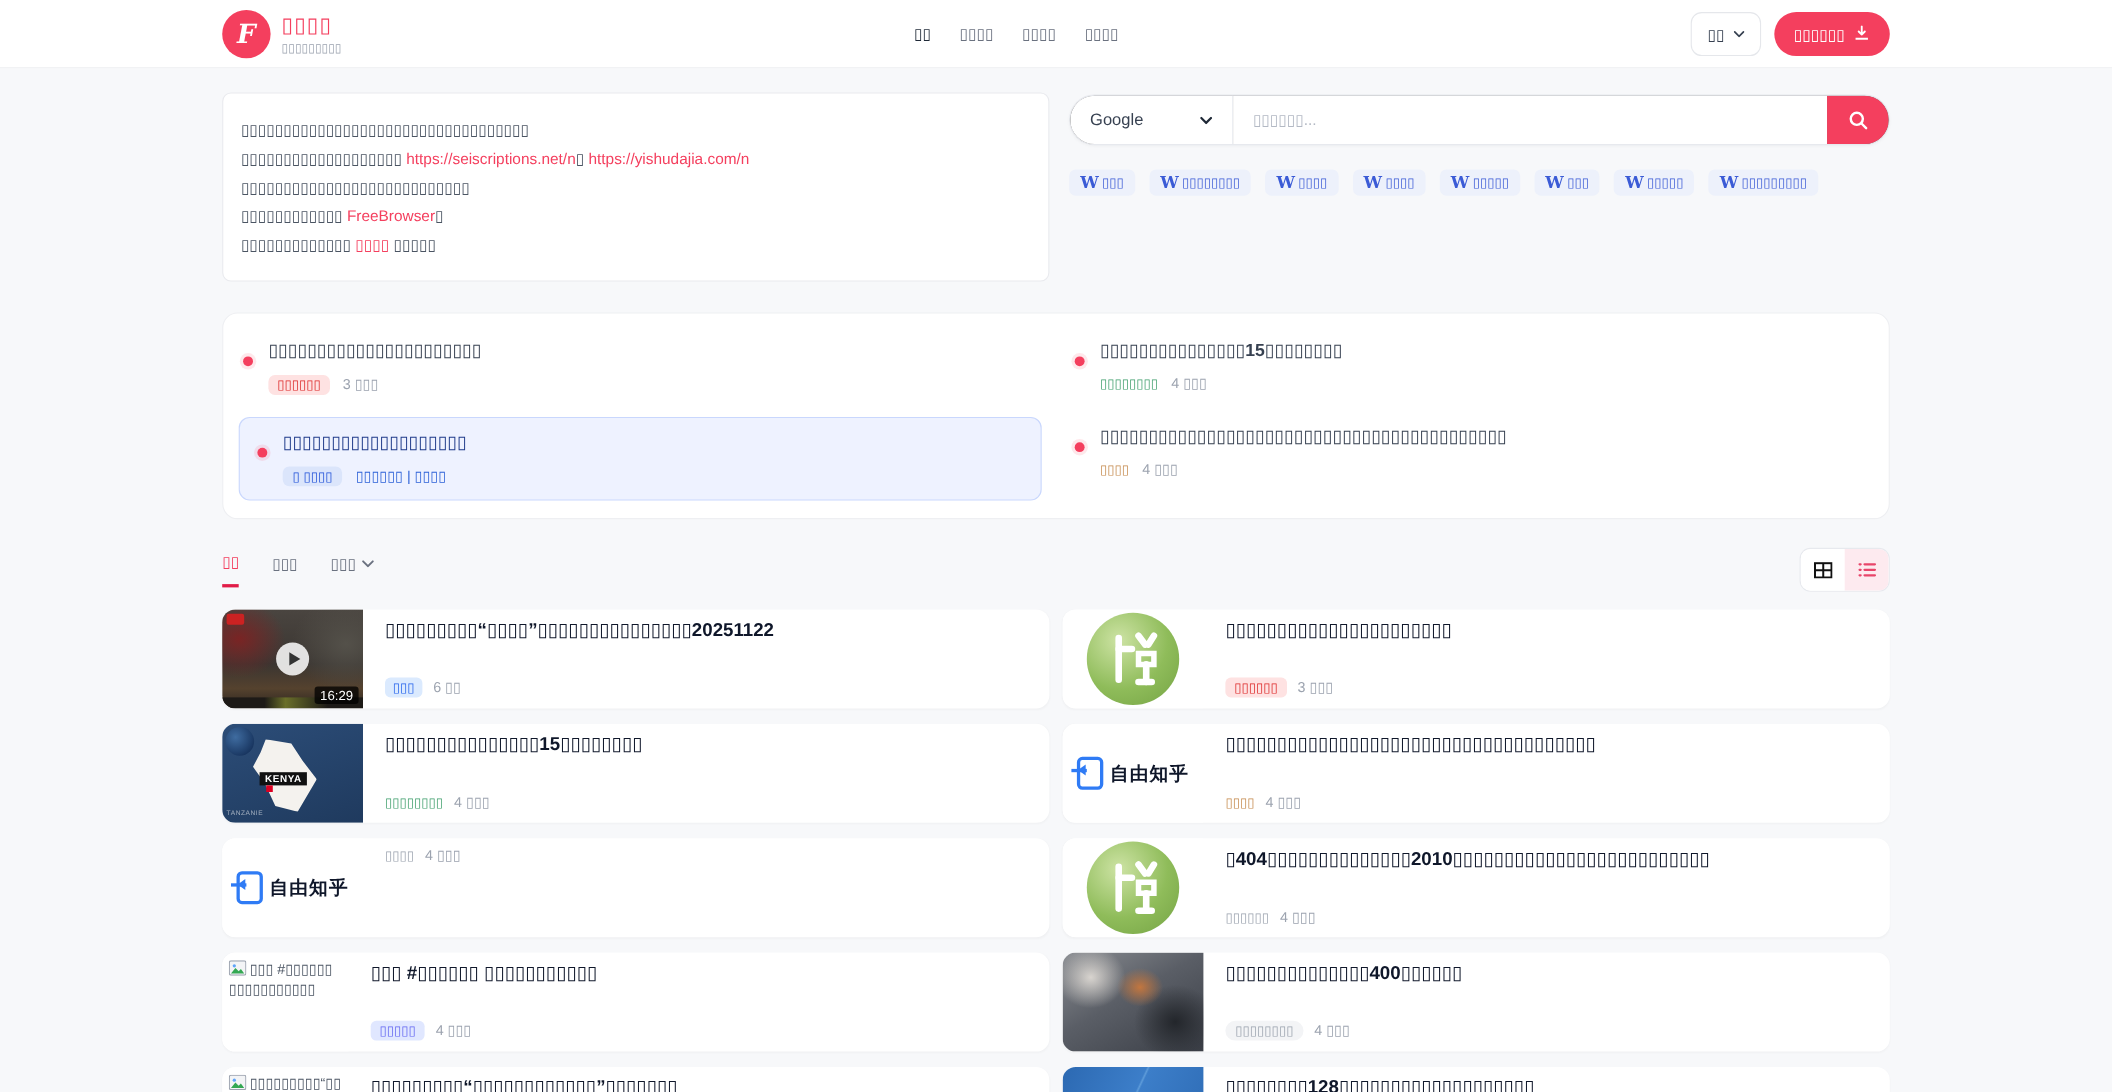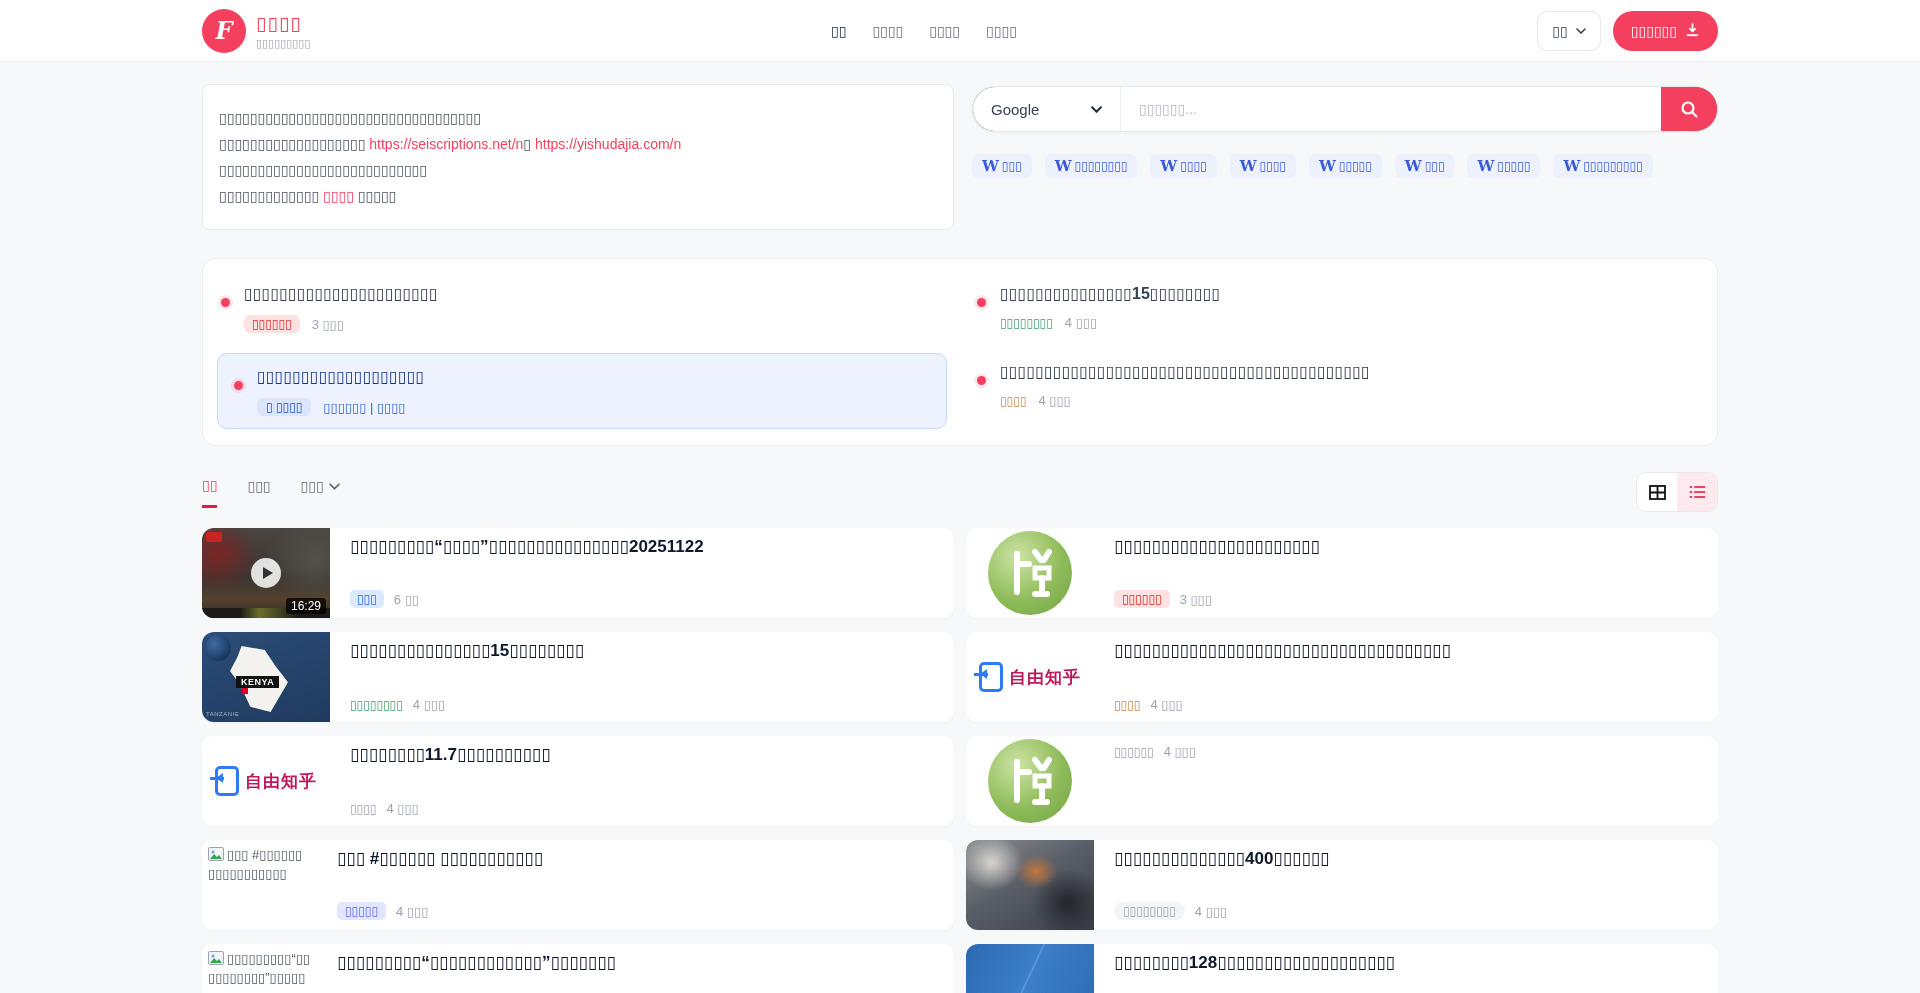--- a/index.html
+++ b/index.html
@@ -109,21 +109,21 @@
   .kenya-marker { position:absolute; left:40px; top:56px; width:6px; height:6px; background:#d02; }
   .kenya-small { position:absolute; left:4px; bottom:5px; color:rgba(255,255,255,.55); font-size:6px; letter-spacing:.5px; }
   .kenya-globe { position:absolute; left:3px; top:3px; width:26px; height:26px; border-radius:50%;
       background:radial-gradient(circle at 35% 35%, #3f6ca0 0%, #16325c 80%); }
 
   .thumb-ziyou { background:#fff; display:flex; align-items:center; justify-content:center; gap:6px; }
   .zy-icon { width:24px; height:30px; border:3px solid #2f7bf5; border-radius:5px; position:relative; }
   .zy-icon::after { content:""; position:absolute; left:-8px; top:8px; width:14px; height:3px; background:#2f7bf5; }
   .zy-icon::before { content:""; position:absolute; left:-2px; top:4px; border-top:5px solid transparent;
       border-bottom:5px solid transparent; border-right:7px solid #2f7bf5; }
-  .zy-text { font-size:17px; font-weight:700; color:#be185d; letter-spacing:1px; }
+  .zy-text { font-size:17px; font-weight:700; color:#0f172a; letter-spacing:1px; }
 
   .thumb-seal { background:#fff; display:flex; align-items:center; justify-content:center; }
   .seal-circle { width:84px; height:84px; border-radius:50%;
       background:radial-gradient(circle at 35% 30%, #cde3a4 0%, #8fbc5a 55%, #74a344 100%);
       display:flex; align-items:center; justify-content:center; }
 
   .thumb-photo { background:
       radial-gradient(30px 25px at 55% 35%, #c2763f 0%, rgba(194,118,63,0) 70%),
       radial-gradient(45px 40px at 20% 25%, #d8d4cf 0%, rgba(216,212,207,0) 70%),
       radial-gradient(50px 45px at 80% 70%, #23262b 0%, rgba(35,38,43,0) 75%),
@@ -176,20 +176,23 @@
 <div class="container">
 
   <section class="top-section">
     <div class="intro-card">
       <p><span>▯▯▯▯▯▯▯▯▯▯▯▯▯▯▯▯▯▯▯▯▯▯▯▯▯▯▯▯▯▯▯▯▯▯</span></p>
       <p>
         <span>▯▯▯▯▯▯▯▯▯▯▯▯▯▯▯▯▯▯▯ </span><a>https://seiscriptions.net/n</a><span>▯ </span><a>https://yishudajia.com/n</a>
       </p>
       <p><span>▯▯▯▯▯▯▯▯▯▯▯▯▯▯▯▯▯▯▯▯▯▯▯▯▯▯▯</span></p>
       <p>
+        <span>▯▯▯▯▯▯▯▯▯▯▯▯ </span><a>FreeBrowser</a><span>▯</span>
+      </p>
+      <p>
         <span>▯▯▯▯▯▯▯▯▯▯▯▯▯ </span><a>▯▯▯▯</a><span> ▯▯▯▯▯</span>
       </p>
     </div>
 
     <div class="search-area">
       <div class="search-bar">
         <button class="engine-select">
           <span>Google</span>
           <svg class="icon-svg" width="11" height="7" viewBox="0 0 10 6">
               <path d="M1 1l4 4 4-4" fill="none" stroke="#1f2937" stroke-width="1.8" stroke-linecap="round"></path>
@@ -353,21 +356,20 @@
           </div>
         </div>
       </div>
 
       <div class="a-card">
         <div class="a-thumb thumb-ziyou">
           <span class="zy-icon"></span>
           <span class="zy-text">自由知乎</span>
         </div>
         <div class="a-body">
-          <div class="a-title">▯▯▯▯▯▯▯▯11.7▯▯▯▯▯▯▯▯▯▯</div>
           <div class="a-meta">
             <span class="atag-gray">▯▯▯▯</span>
             <span>4 ▯▯▯</span>
           </div>
         </div>
       </div>
 
       <div class="a-card">
         <div class="a-thumb thumb-broken">
           <div class="broken-flow">
@@ -456,20 +458,21 @@
                   <path d="M30 6l6 8"></path>
                   <path d="M44 6l-5 8"></path>
                   <path d="M30 22h14v10h-14z" stroke-width="5"></path>
                   <path d="M37 32v16"></path>
                   <path d="M30 48h12"></path>
                 </g>
               </svg>
           </div>
         </div>
         <div class="a-body">
+          <div class="a-title">▯404▯▯▯▯▯▯▯▯▯▯▯▯▯▯2010▯▯▯▯▯▯▯▯▯▯▯▯▯▯▯▯▯▯▯▯▯▯▯▯▯</div>
           <div class="a-meta">
             <span class="atag-gray">▯▯▯▯▯▯</span>
             <span>4 ▯▯▯</span>
           </div>
         </div>
       </div>
 
       <div class="a-card">
         <div class="a-thumb thumb-photo"></div>
         <div class="a-body">

